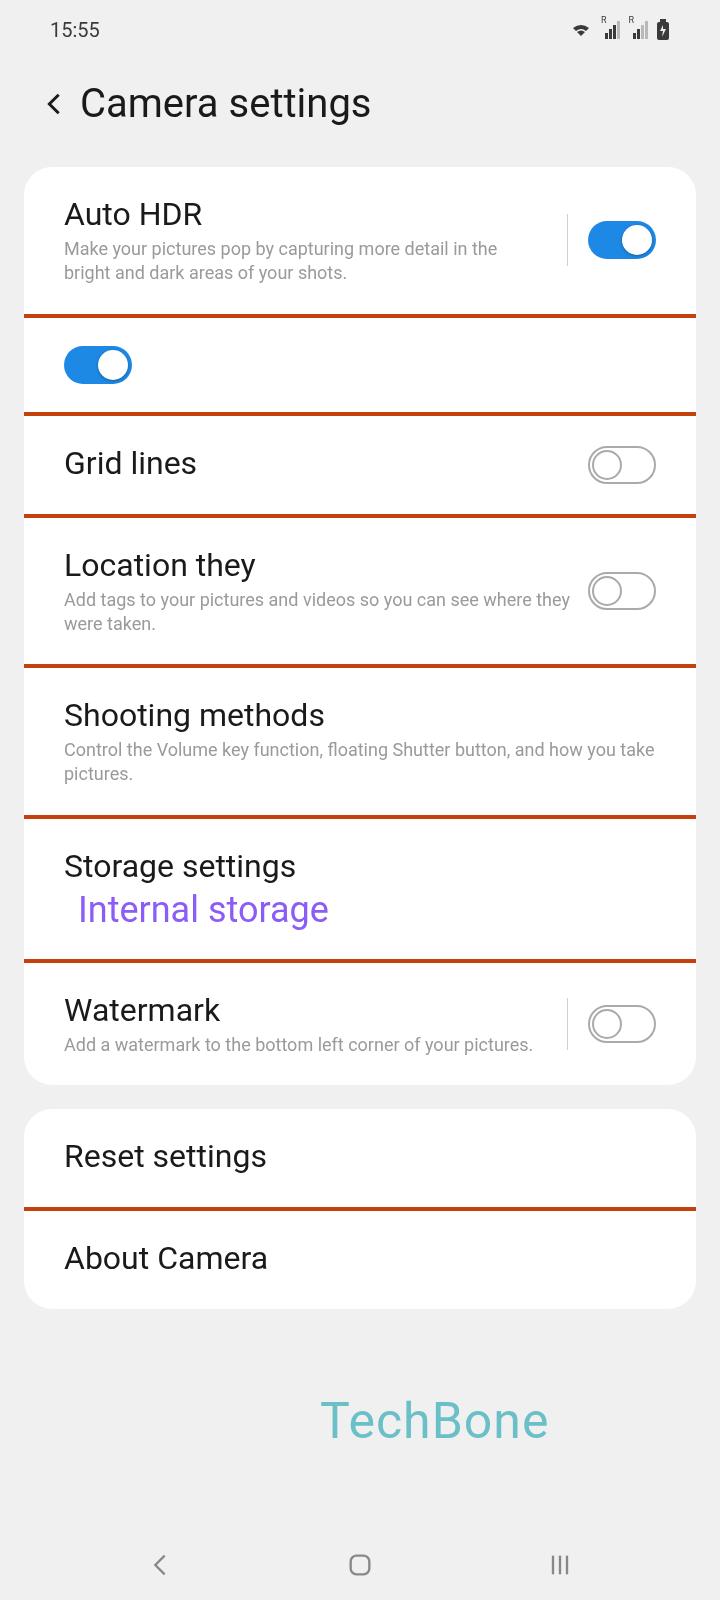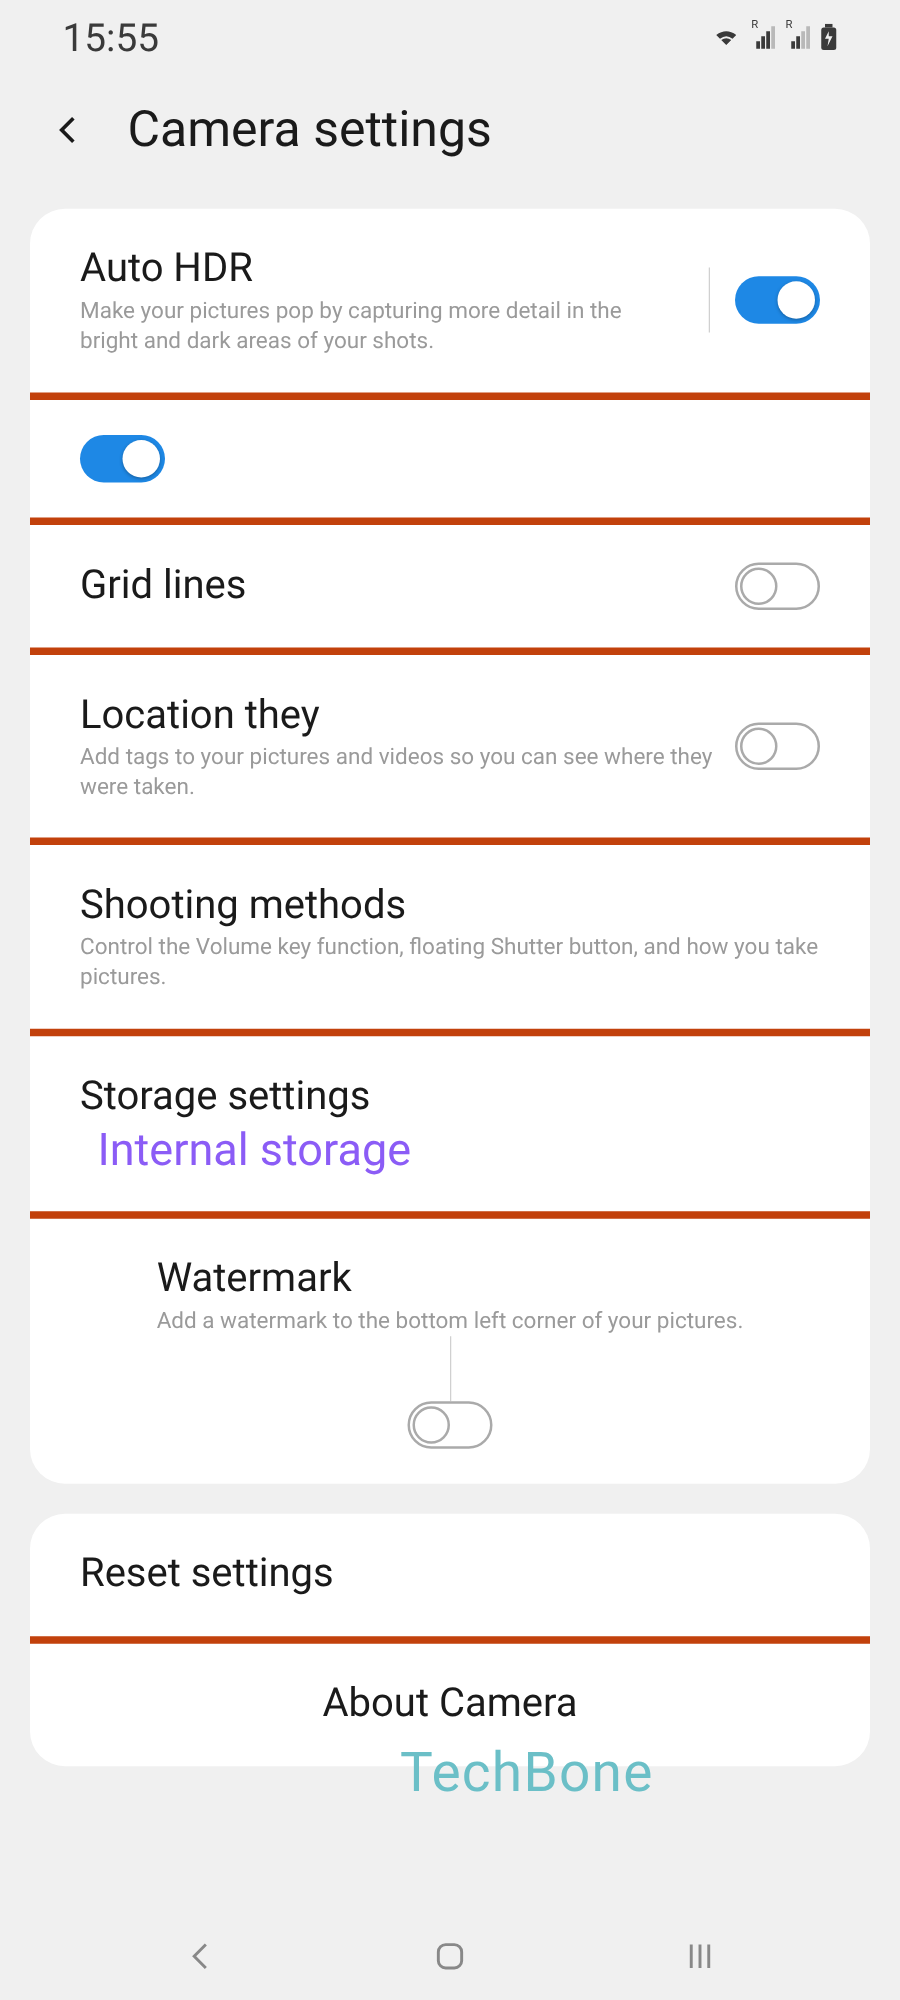--- a/index.html
+++ b/index.html
@@ -16,61 +16,60 @@
       overflow: hidden;
     }
     .status-bar {
       height: 60px;
       display: flex;
       justify-content: space-between;
       align-items: center;
       padding: 0 50px 0 50px;
     }
     .status-time {
-      font-size: 31px;
+      font-size: 20px;
       color: #3a3a3a;
     }
     .status-icons {
       display: flex;
       gap: 8px;
       align-items: center;
     }
     .status-icons svg {
       fill: #3a3a3a;
     }
     .header {
       display: flex;
       align-items: center;
       padding: 20px 40px 40px 40px;
-      gap: 34px;
+      gap: 12px;
     }
     .back-arrow {
       width: 28px;
       height: 28px;
     }
     .header-title {
       font-size: 40px;
       font-weight: 400;
       color: #1a1a1a;
     }
     .card {
       background: #fff;
       border-radius: 28px;
       margin: 0 24px 24px 24px;
       overflow: hidden;
     }
     .setting-row {
       display: flex;
       align-items: center;
       padding: 28px 40px;
-      border-bottom: 6px solid #c2410c;
+      border-bottom: 4px solid #c2410c;
     }
     .setting-row:last-child {
       border-bottom: none;
-      flex-direction: column;
     }
     .setting-text {
       flex: 1;
     }
     .setting-title {
       font-size: 32px;
       color: #1a1a1a;
       margin-bottom: 4px;
     }
     .setting-desc {
@@ -115,21 +114,21 @@
     .toggle.on .toggle-knob {
       right: 4px;
       box-shadow: 0 1px 3px rgba(0,0,0,0.3);
     }
     .toggle.off .toggle-knob {
       left: 2px;
       border: 2px solid #aaa;
     }
     .watermark-text {
       position: absolute;
-      font-size: 44px;
+      font-size: 50px;
       color: #6bbfc7;
       font-weight: 400;
       letter-spacing: 1px;
       left: 320px;
       top: 1392px;
       z-index: 10;
     }
     .nav-bar {
       position: absolute;
       bottom: 0;

